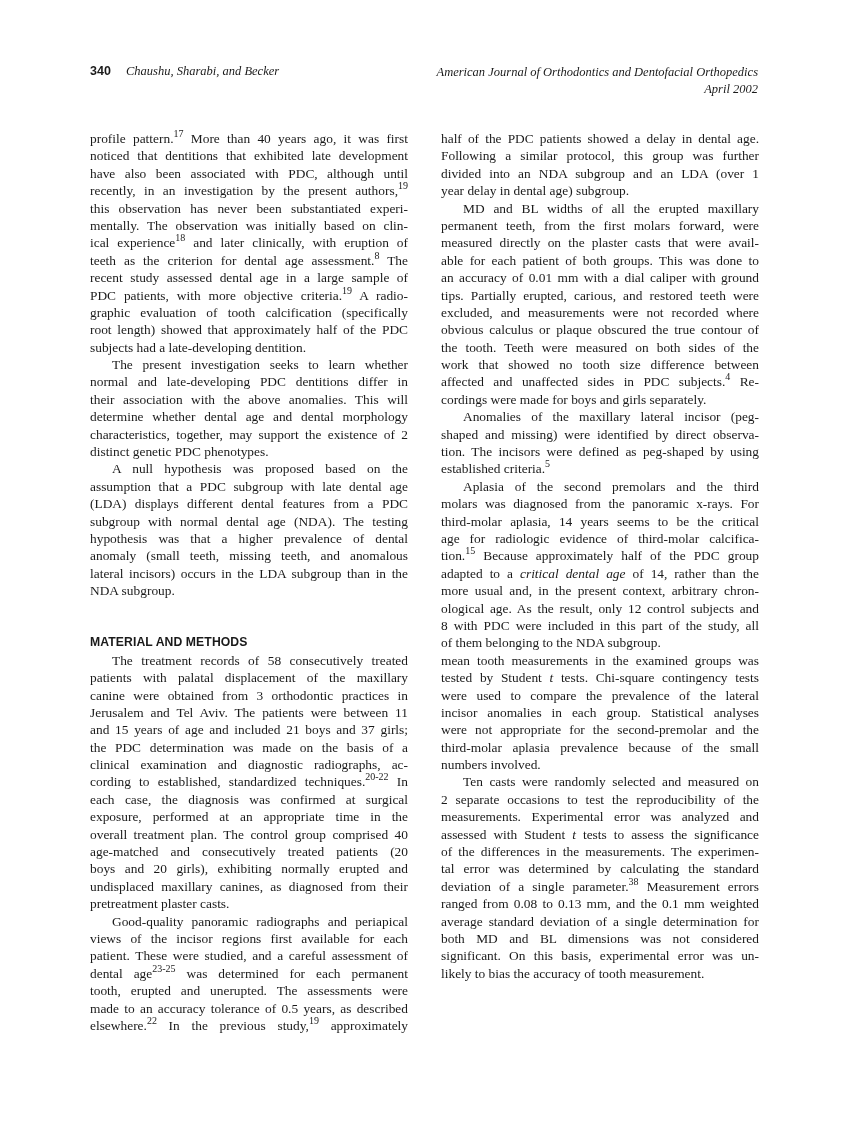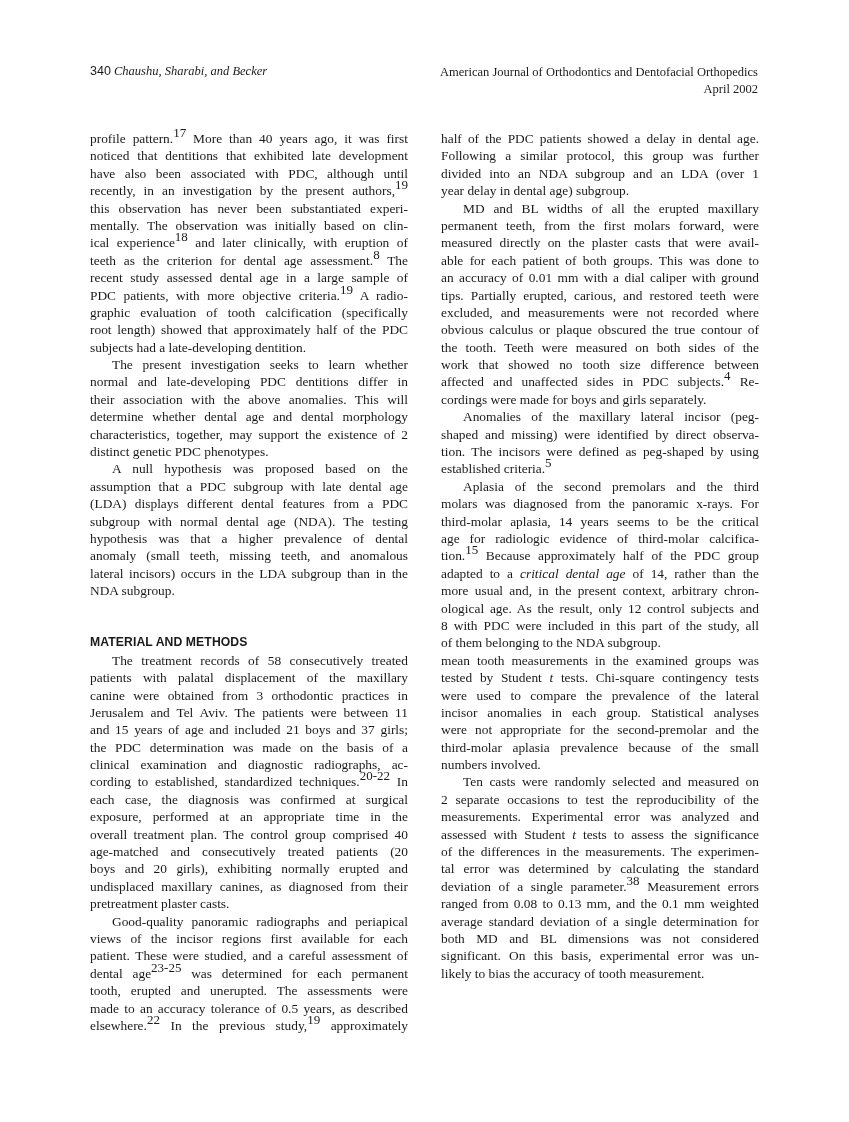--- a/index.html
+++ b/index.html
@@ -1,28 +1,28 @@
 <!DOCTYPE html>
 <html><head>
 <meta charset="utf-8">
 <style>
   html, body { margin:0; padding:0; background:#ffffff; }
   body { width:849px; height:1122px; position:relative; overflow:hidden; font-family:"Liberation Serif", serif; color:#1a1a1a; }
   .hdr-left { position:absolute; left:90px; top:64px; font-size:12.5px; white-space:nowrap; }
-  .hdr-left .pgnum { font-family:"Liberation Sans", sans-serif; font-weight:normal; font-size:12.5px; margin-right:0; }
+  .hdr-left .pgnum { font-family:"Liberation Sans", sans-serif; font-weight:bold; font-size:12.5px; margin-right:12px; }
   .hdr-left .authors { font-style:italic;text-align:right; }
-  .hdr-right { position:absolute; right:91px; top:64px; font-size:12.5px; text-align:right; line-height:17px; }
+  .hdr-right { position:absolute; right:91px; top:64px; font-size:12.5px; font-style:italic; text-align:right; line-height:17px; }
   .col { position:absolute; top:130px; width:318px; font-size:13.4px; line-height:17.4px; }
   .col.left { left:90px; }
   .col.right { left:441px; }
   .ln { display:block; text-align:justify; text-align-last:justify; white-space:nowrap; height:17.4px; overflow:visible; }
   .ln.last { text-align-last:left; }
   .ln.ind { text-indent:22px; }
   .ln::after { content:""; }
-  sup { font-size:13px; line-height:0; vertical-align:6px; }
+  sup { font-size:10px; line-height:0; vertical-align:6px; }
   .section-head { display:block; font-family:"Liberation Sans", sans-serif; font-weight:bold; font-size:12.2px; height:17.4px; margin-top:17.4px; letter-spacing:0.1px; }
   .gap { display:block; height:17.4px; }
   em { font-style:italic; }
 </style>
 </head>
 <body>
 
 <div class="hdr-left">
   <span class="pgnum">340</span>
   <span class="authors">Chaushu, Sharabi, and Becker</span>

